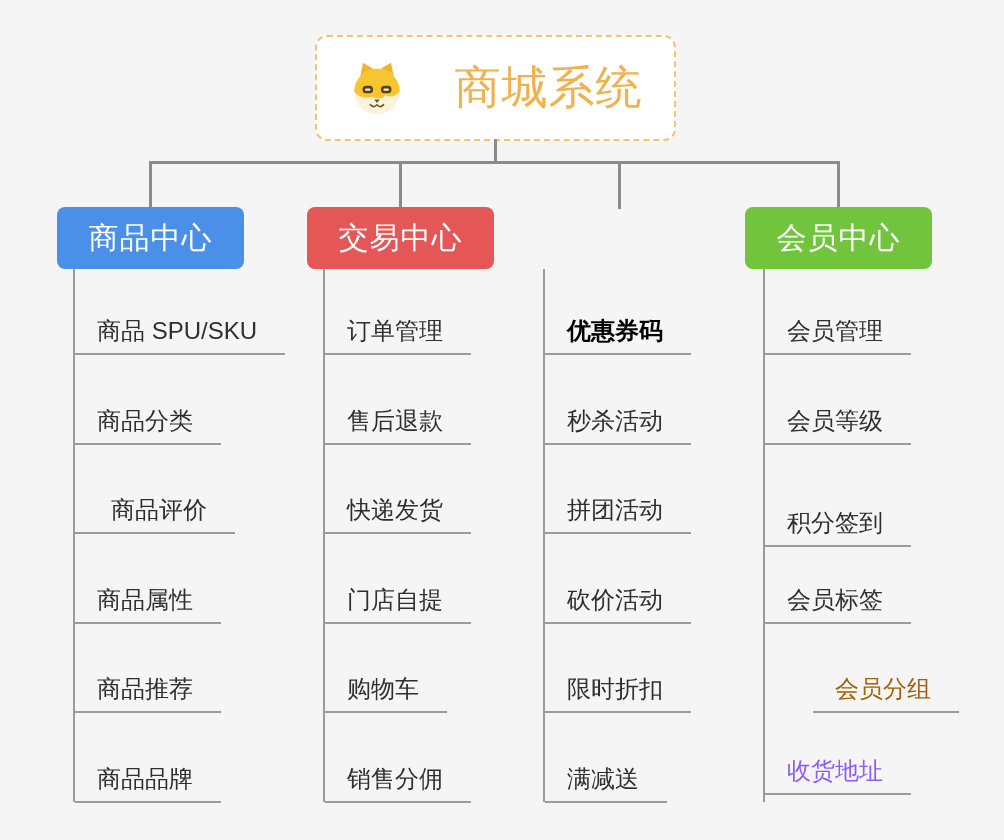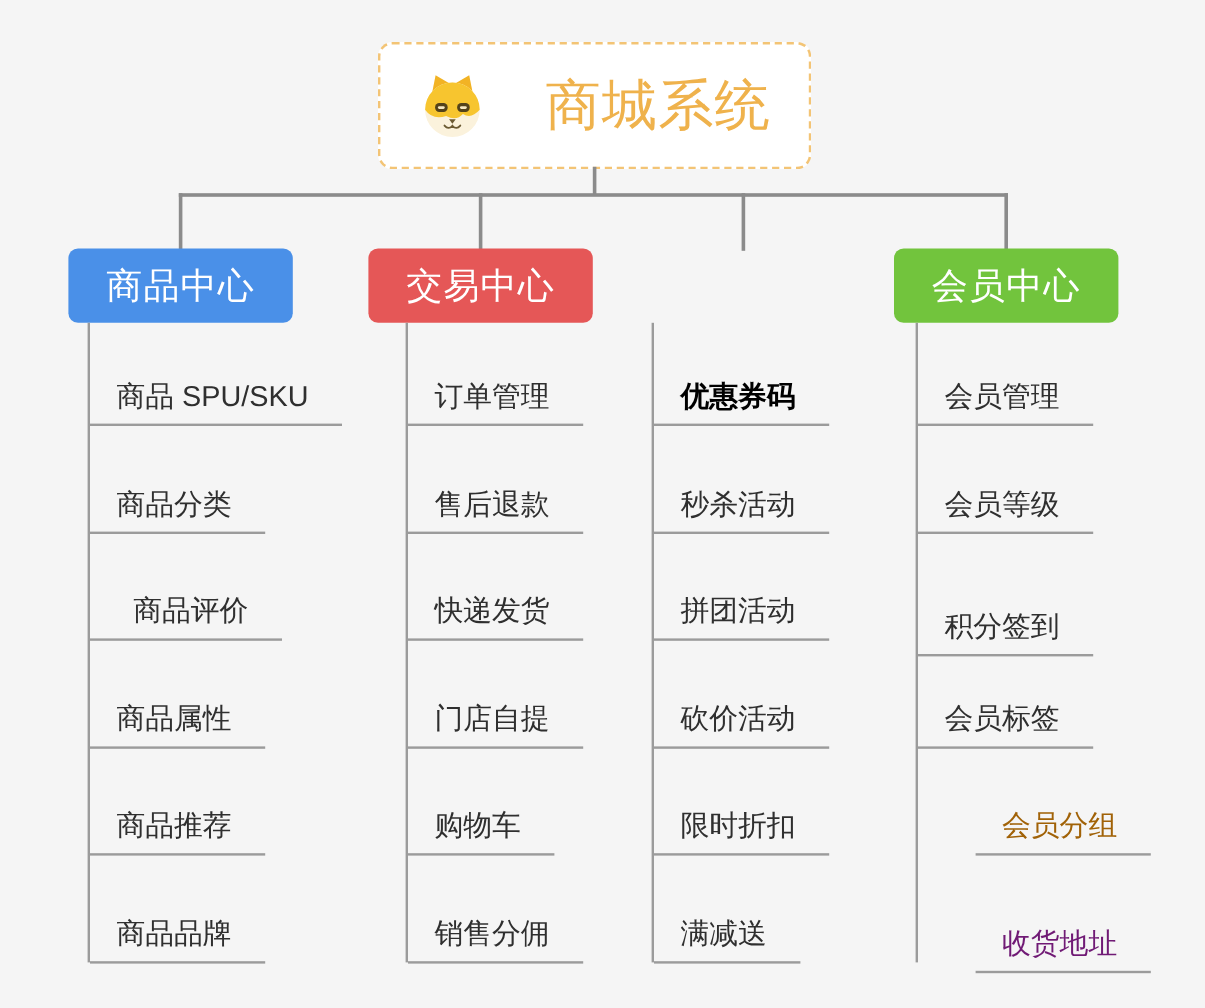--- a/index.html
+++ b/index.html
@@ -52,21 +52,21 @@
   .branch-0{left:57px;}
   .branch-1{left:307px;}
   .branch-2{left:526px;}
   .branch-3{left:745px;}
   
   .branch-column{
     position:absolute;top:269px;height:533px;
     border-left:2px solid var(--underline,#9b9b9b);
   }
   .col-0{left:73px;}
-  .col-1{left:338px;}
+  .col-1{left:323px;}
   .col-2{left:543px;}
   .col-3{left:763px;}
   .leaf{
     position:absolute;left:0;
     padding:0 28px 6px 22px;
     font-size:24px;line-height:32px;
     color:#2f2f2f;
     border-bottom:2px solid var(--underline,#9b9b9b);
     white-space:nowrap;
     cursor:default;
@@ -133,16 +133,16 @@
       <div class="leaf" style="top: 314.8px; color: rgb(47, 47, 47);">砍价活动</div>
       <div class="leaf" style="top: 404.4px; color: rgb(47, 47, 47);">限时折扣</div>
       <div class="leaf" style="top: 494px; color: rgb(47, 47, 47);">满减送</div>
     </div>
   <div class="branch-column col-3">
       <div class="leaf" style="top: 46px; color: rgb(47, 47, 47);">会员管理</div>
       <div class="leaf" style="top: 135.6px; color: rgb(47, 47, 47);">会员等级</div>
       <div class="leaf" style="top: 238px; color: rgb(47, 47, 47);">积分签到</div>
       <div class="leaf" style="top: 314.8px; color: rgb(47, 47, 47);">会员标签</div>
       <div class="leaf" style="top: 404.4px; color: #a16207; margin-left: 48px;">会员分组</div>
-      <div class="leaf" style="top: 502px; color: #701a75; margin-left: 48px;">收货地址</div>
+      <div class="leaf" style="top: 486px; color: #8b5cf6;">收货地址</div>
     </div>
 
 </div>
 
 </body></html>

